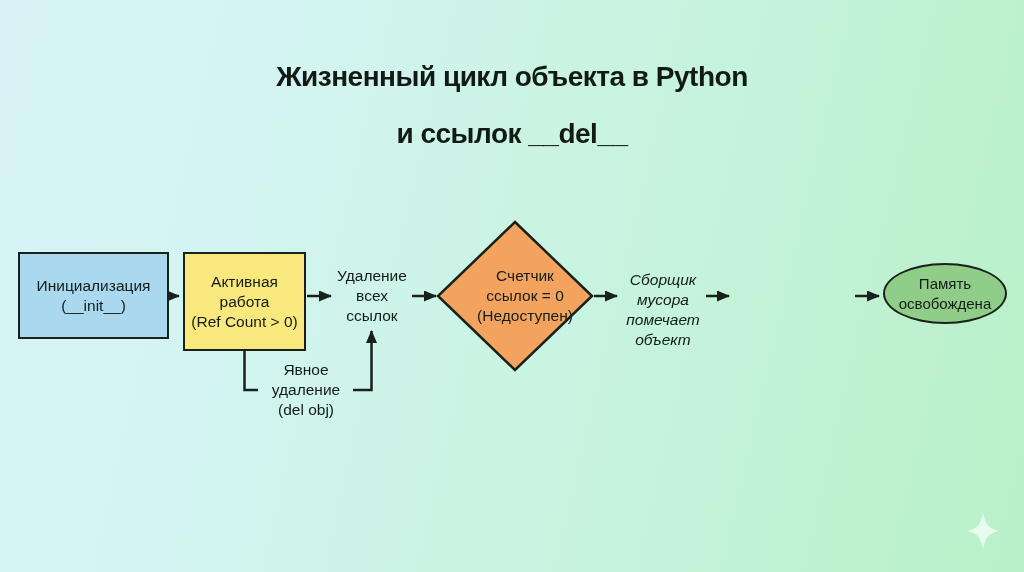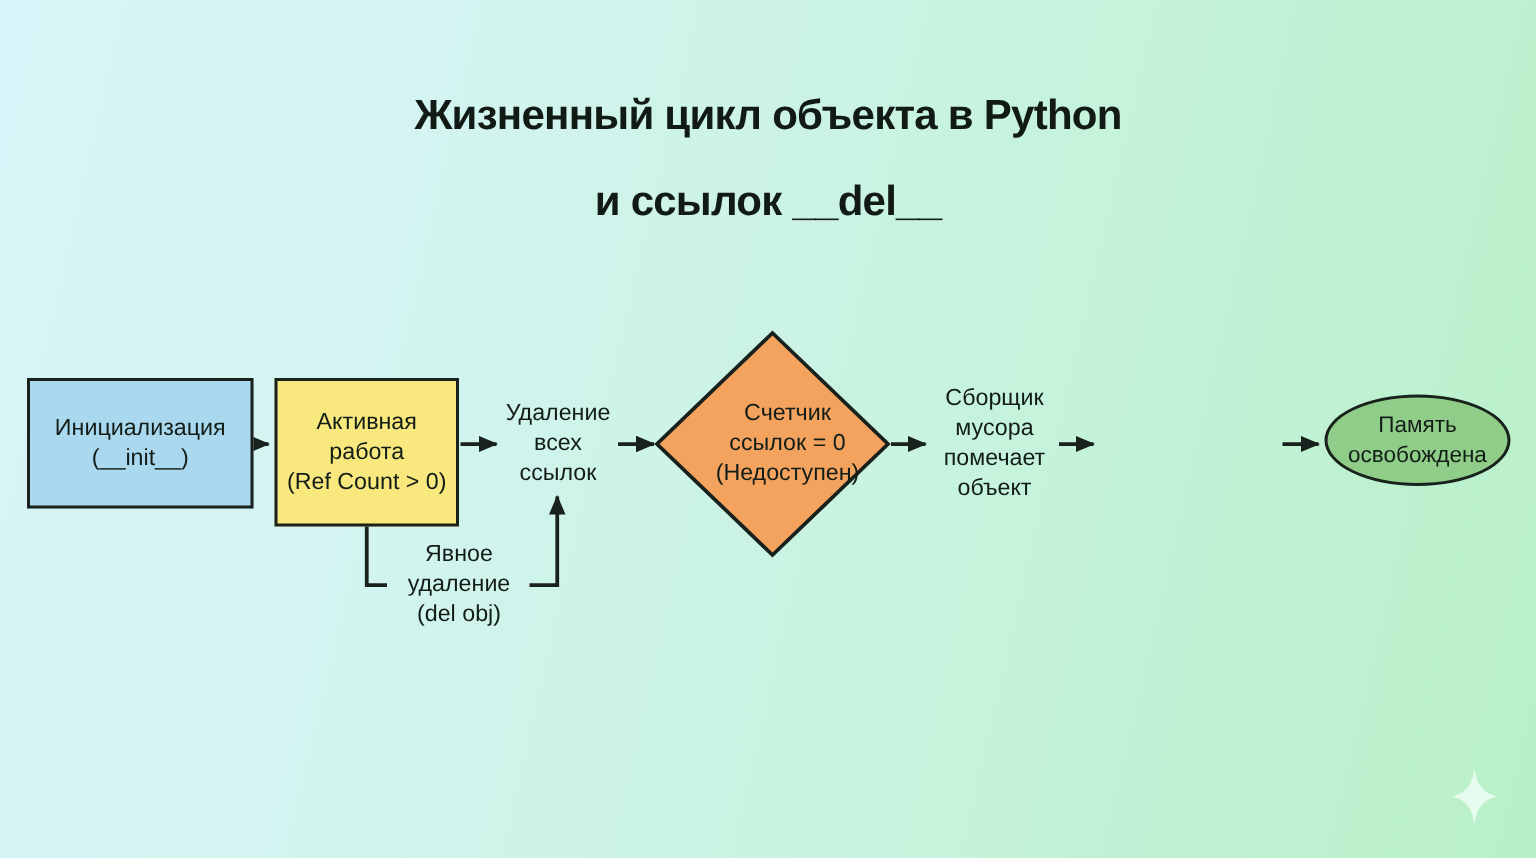--- a/index.html
+++ b/index.html
@@ -25,21 +25,21 @@
     box-sizing:border-box;
   }
   .box{border:2.5px solid #18211b;}
   .ellipse{border:2.5px solid #18211b;border-radius:50%;}
   .plain{background:transparent;border:none;}
   
   .n-init{left:18px;top:252px;width:151px;height:87px;}
   .n-active{left:183px;top:252px;width:123px;height:99px;}
   .n-remove{left:312px;top:266px;width:120px;height:60px;}
   .n-diamond-label{left:445px;top:266px;width:160px;height:60px;}
-  .n-gc{left:603px;top:257px;width:120px;height:78px;}
+  .n-gc{left:603px;top:271px;width:120px;height:78px;font-style:italic;}
   .n-destructor{left:732px;top:251px;width:121px;height:88px;}
   .n-memory{left:883px;top:263px;width:124px;height:61px;font-size:15px;}
   .n-explicit{left:246px;top:360px;width:120px;height:60px;}
 </style>
 </head>
 <body>
 
 <div class="stage">
 
   <svg class="wires" viewBox="0 0 1024 572">

